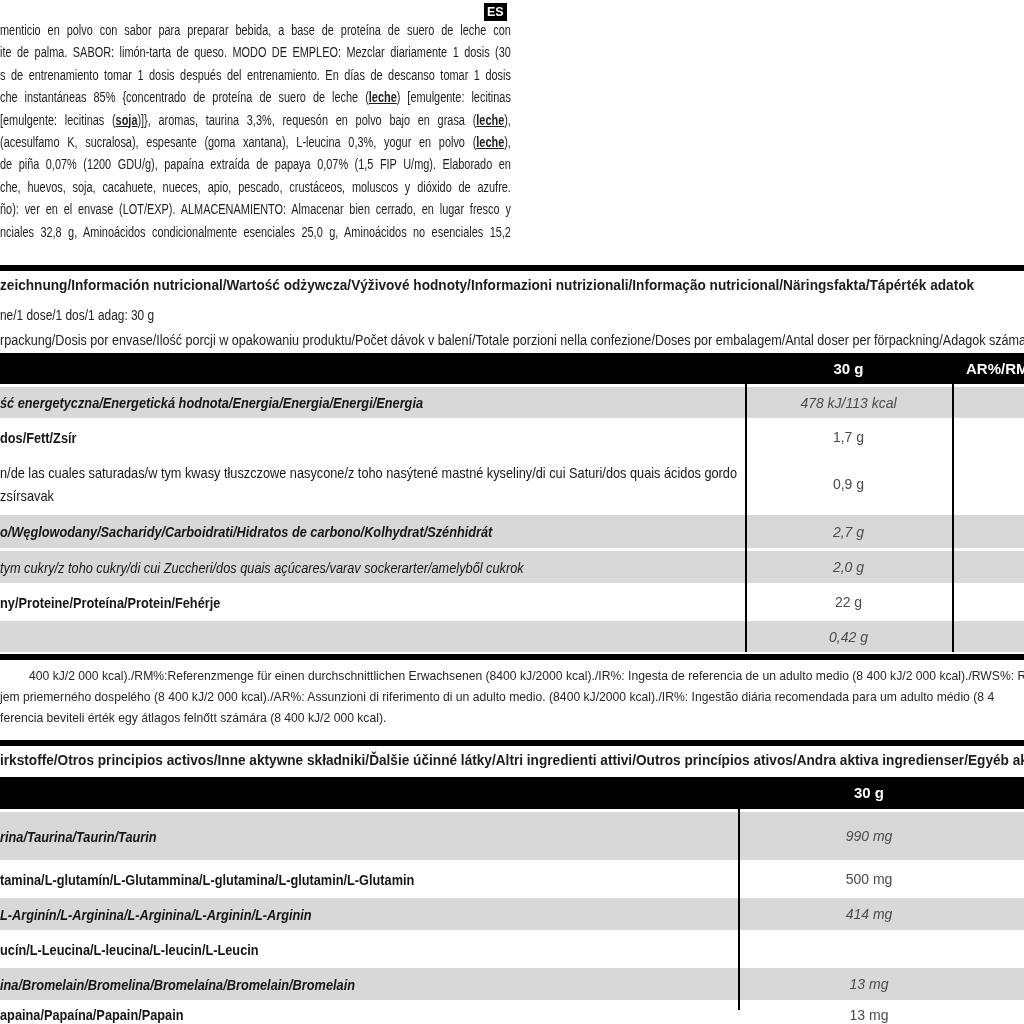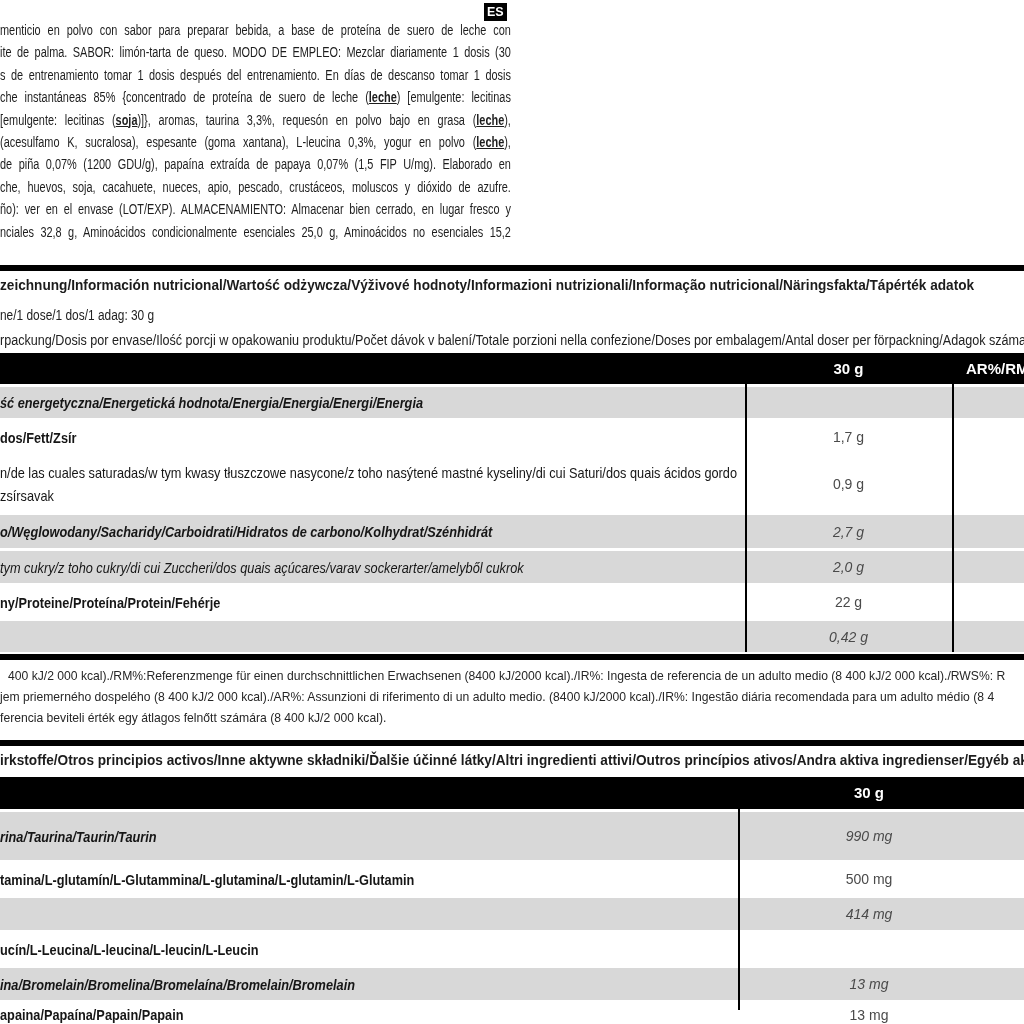--- a/index.html
+++ b/index.html
@@ -69,21 +69,21 @@
   .v2 { left:738px; width:262px; }
 
   .vline { position:absolute; width:2px; background:var(--bar,#000); }
   .vl1a { left:745px; top:119px; height:268px; }
   .vl1b { left:952px; top:119px; height:268px; }
   .vl2a { left:738px; top:69px;  height:201px; }
 
   .endbar { margin-top:2px; }
   .footnotes { margin-top:5px; font-size:13.5px; color:#262626; }
   .fline { height:21px; line-height:21px; white-space:nowrap; overflow:visible; }
-  .fline.indent { padding-left:8px; }
+  .fline.indent { padding-left:8px;margin-left:21px; }
 </style>
 </head>
 <body>
 
 <div class="page">
 
   <div class="badge">ES</div>
 
   <div class="para">
       <div class="para-line"><span>menticio en polvo con sabor para preparar bebida, a base de proteína de suero de leche con</span></div>
@@ -111,20 +111,21 @@
     </div>
     <div class="thead">
       <div class="amount1">30 g</div>
       <div class="refcol">AR%/RM%</div>
     </div>
     <div>
         <div class="trow shade" style="height: 31px;">
           <div class="tlabel">
             <div><span class="cond b">ść energetyczna/Energetická hodnota/Energia/Energia/Energi/Energia</span></div>
           </div>
+          <div class="tvalue v1">478 kJ/113 kcal</div>
         </div>
         <div class="trow" style="height: 32px;">
           <div class="tlabel">
             <div><span class="cond b">dos/Fett/Zsír</span></div>
           </div>
           <div class="tvalue v1">1,7 g</div>
         </div>
         <div class="trow" style="height: 56px;">
           <div class="tlabel">
             <div><span class="cond">n/de las cuales saturadas/w tym kwasy tłuszczowe nasycone/z toho nasýtené mastné kyseliny/di cui Saturi/dos quais ácidos gordos</span></div>
@@ -180,20 +181,23 @@
           </div>
           <div class="tvalue v2">990 mg</div>
         </div>
         <div class="trow" style="height: 32px;">
           <div class="tlabel">
             <div><span class="cond b">tamina/L-glutamín/L-Glutammina/L-glutamina/L-glutamin/L-Glutamin</span></div>
           </div>
           <div class="tvalue v2">500 mg</div>
         </div>
         <div class="trow shade" style="height: 32px;">
+          <div class="tlabel">
+            <div><span class="cond b">L-Arginín/L-Arginina/L-Arginina/L-Arginin/L-Arginin</span></div>
+          </div>
           <div class="tvalue v2">414 mg</div>
         </div>
         <div class="trow" style="height: 32px;">
           <div class="tlabel">
             <div><span class="cond b">ucín/L-Leucina/L-leucina/L-leucin/L-Leucin</span></div>
           </div>
         </div>
         <div class="trow shade" style="height: 32px;">
           <div class="tlabel">
             <div><span class="cond b">ina/Bromelain/Bromelina/Bromelaína/Bromelain/Bromelain</span></div>

